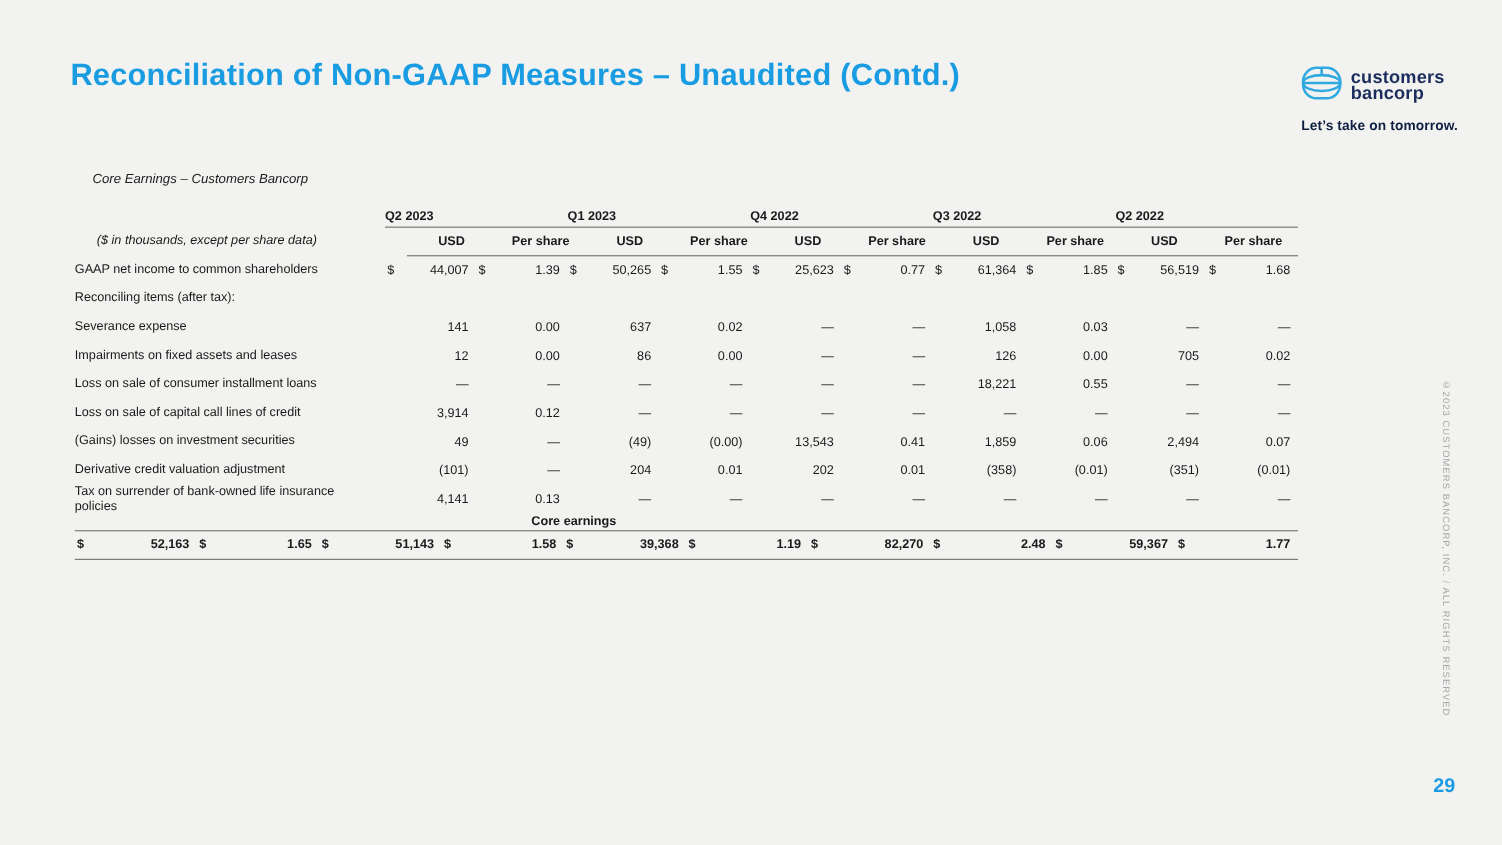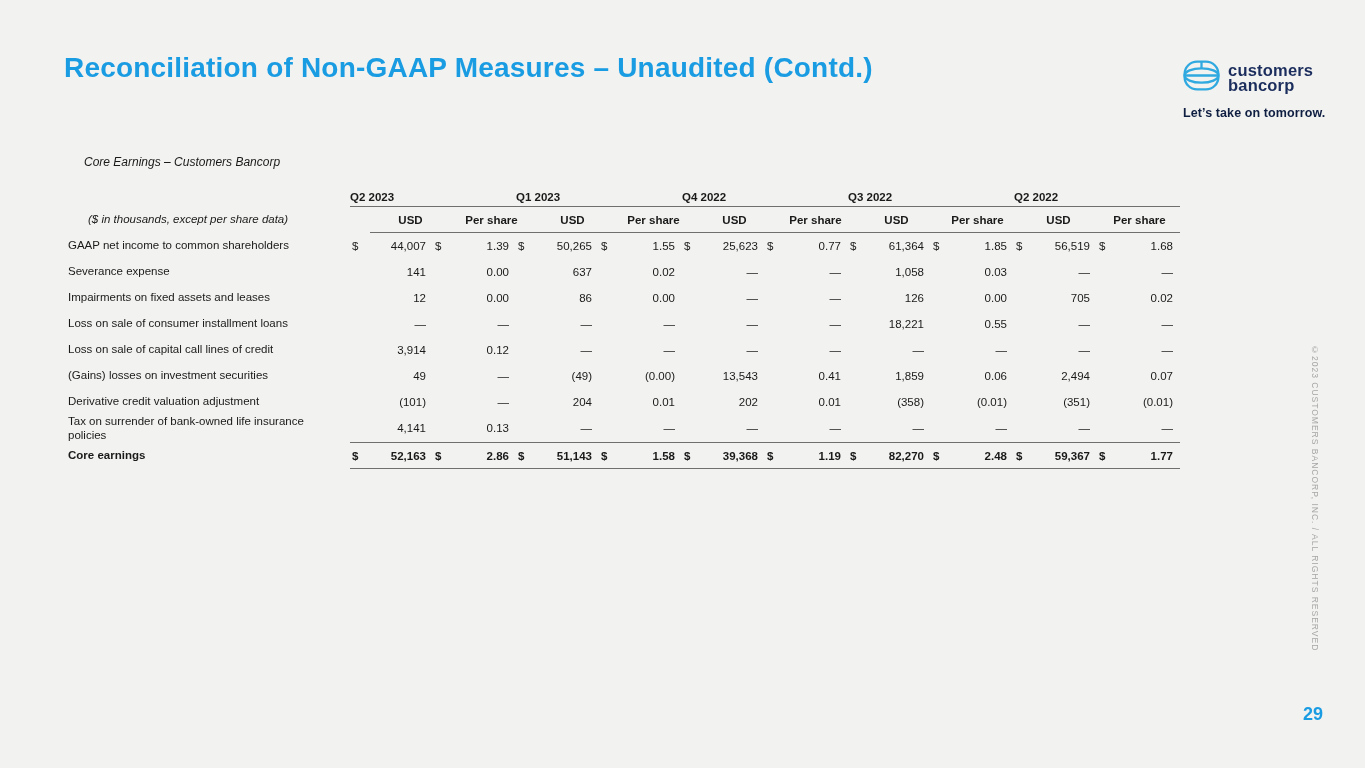--- a/index.html
+++ b/index.html
@@ -37,21 +37,21 @@
   .qrow{min-height:18px;align-items:flex-end;}
   .qrow .tvals{grid-template-columns:repeat(5,1fr);border-bottom:1px solid var(--rule);align-items:end;}
   .qcell{text-align:left;font-weight:700;padding-bottom:3px;}
   .qcell:nth-child(n+3){text-align:left;}
   .hrow{min-height:26px;margin-left:20px;}
   .hrow .tvals{border-bottom:1px solid var(--rule);}
   .hcell{text-align:center;font-weight:700;}
   .note{font-style:italic;font-size:11.5px;}
   .tcell{position:relative;text-align:right;padding-right:7px;}
   .dollar{position:absolute;left:2px;}
-  .total-row{font-weight:700;min-height:27px;}
+  .total-row{font-weight:700;min-height:27px;flex-direction:column;}
   .total-row .tvals{border-top:1px solid var(--rule);border-bottom:1px solid var(--rule);}
   
   .copyright{
     position:absolute;left:1310px;top:345px;writing-mode:vertical-rl;
     font-size:8.5px;letter-spacing:1px;color:var(--copy-gray);
   }
   .page-num{position:absolute;left:1303px;top:704px;font-size:18px;font-weight:600;color:var(--accent);}
 </style>
 </head>
 <body>
@@ -116,20 +116,24 @@
             <div class="tcell"><span class="dollar">$</span><span>1.55</span></div>
             <div class="tcell"><span class="dollar">$</span><span>25,623</span></div>
             <div class="tcell"><span class="dollar">$</span><span>0.77</span></div>
             <div class="tcell"><span class="dollar">$</span><span>61,364</span></div>
             <div class="tcell"><span class="dollar">$</span><span>1.85</span></div>
             <div class="tcell"><span class="dollar">$</span><span>56,519</span></div>
             <div class="tcell"><span class="dollar">$</span><span>1.68</span></div>
           </div>
         </div>
         <div class="trow">
+          <div class="tlabel">Reconciling items (after tax):</div>
+          <div class="tvals"></div>
+        </div>
+        <div class="trow">
           <div class="tlabel">Severance expense</div>
           <div class="tvals">
             <div class="tcell"><span>141</span></div>
             <div class="tcell"><span>0.00</span></div>
             <div class="tcell"><span>637</span></div>
             <div class="tcell"><span>0.02</span></div>
             <div class="tcell"><span>—</span></div>
             <div class="tcell"><span>—</span></div>
             <div class="tcell"><span>1,058</span></div>
             <div class="tcell"><span>0.03</span></div>
@@ -224,21 +228,21 @@
             <div class="tcell"><span>—</span></div>
             <div class="tcell"><span>—</span></div>
             <div class="tcell"><span>—</span></div>
             <div class="tcell"><span>—</span></div>
           </div>
         </div>
         <div class="trow total-row">
           <div class="tlabel">Core earnings</div>
           <div class="tvals">
             <div class="tcell"><span class="dollar">$</span><span>52,163</span></div>
-            <div class="tcell"><span class="dollar">$</span><span>2.86</span></div>
+            <div class="tcell"><span class="dollar">$</span><span>1.65</span></div>
             <div class="tcell"><span class="dollar">$</span><span>51,143</span></div>
             <div class="tcell"><span class="dollar">$</span><span>1.58</span></div>
             <div class="tcell"><span class="dollar">$</span><span>39,368</span></div>
             <div class="tcell"><span class="dollar">$</span><span>1.19</span></div>
             <div class="tcell"><span class="dollar">$</span><span>82,270</span></div>
             <div class="tcell"><span class="dollar">$</span><span>2.48</span></div>
             <div class="tcell"><span class="dollar">$</span><span>59,367</span></div>
             <div class="tcell"><span class="dollar">$</span><span>1.77</span></div>
           </div>
         </div>

